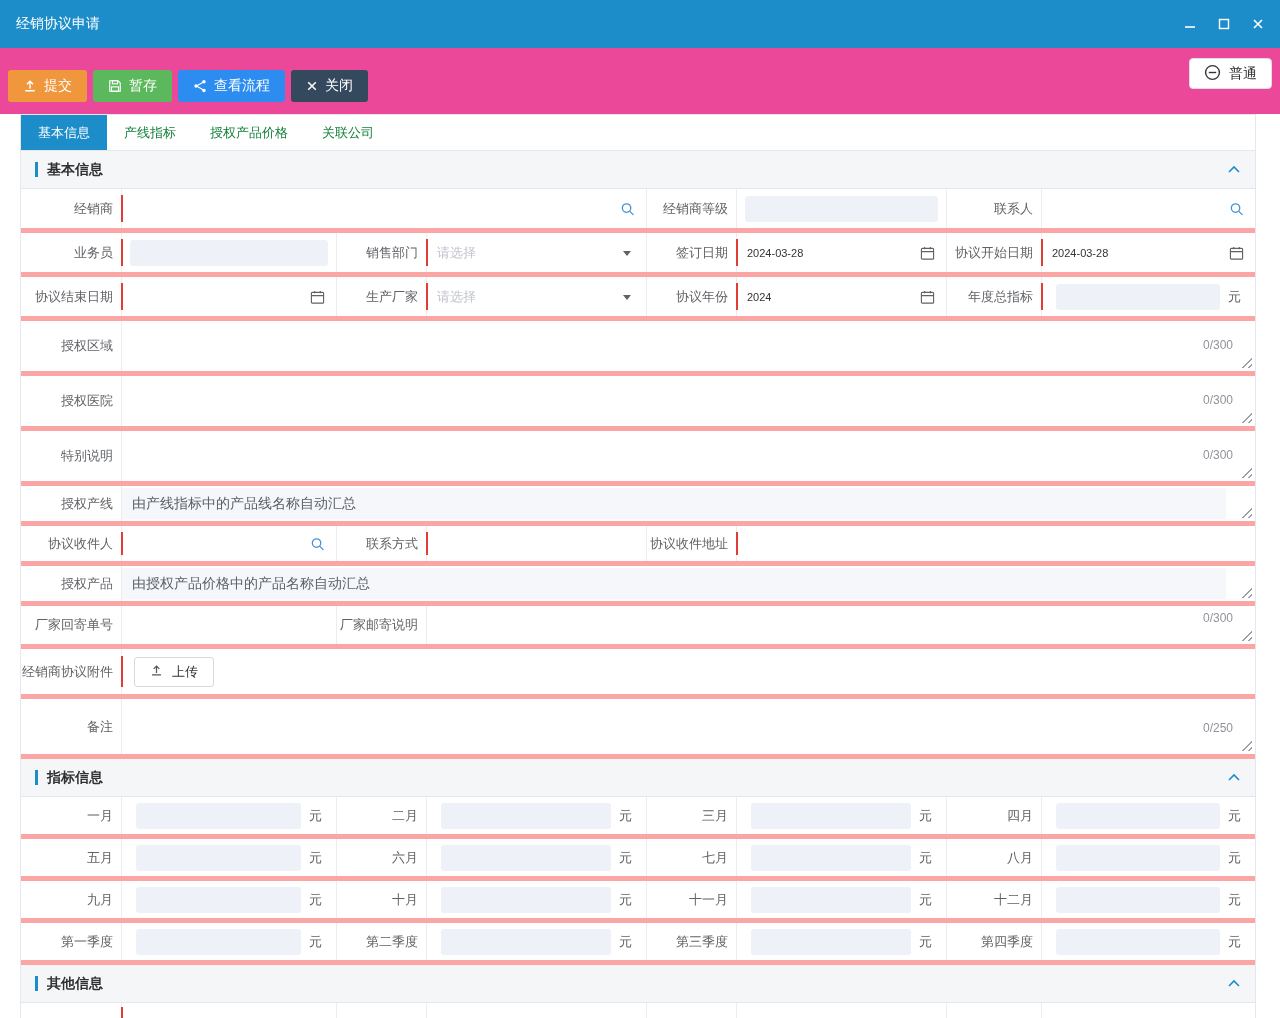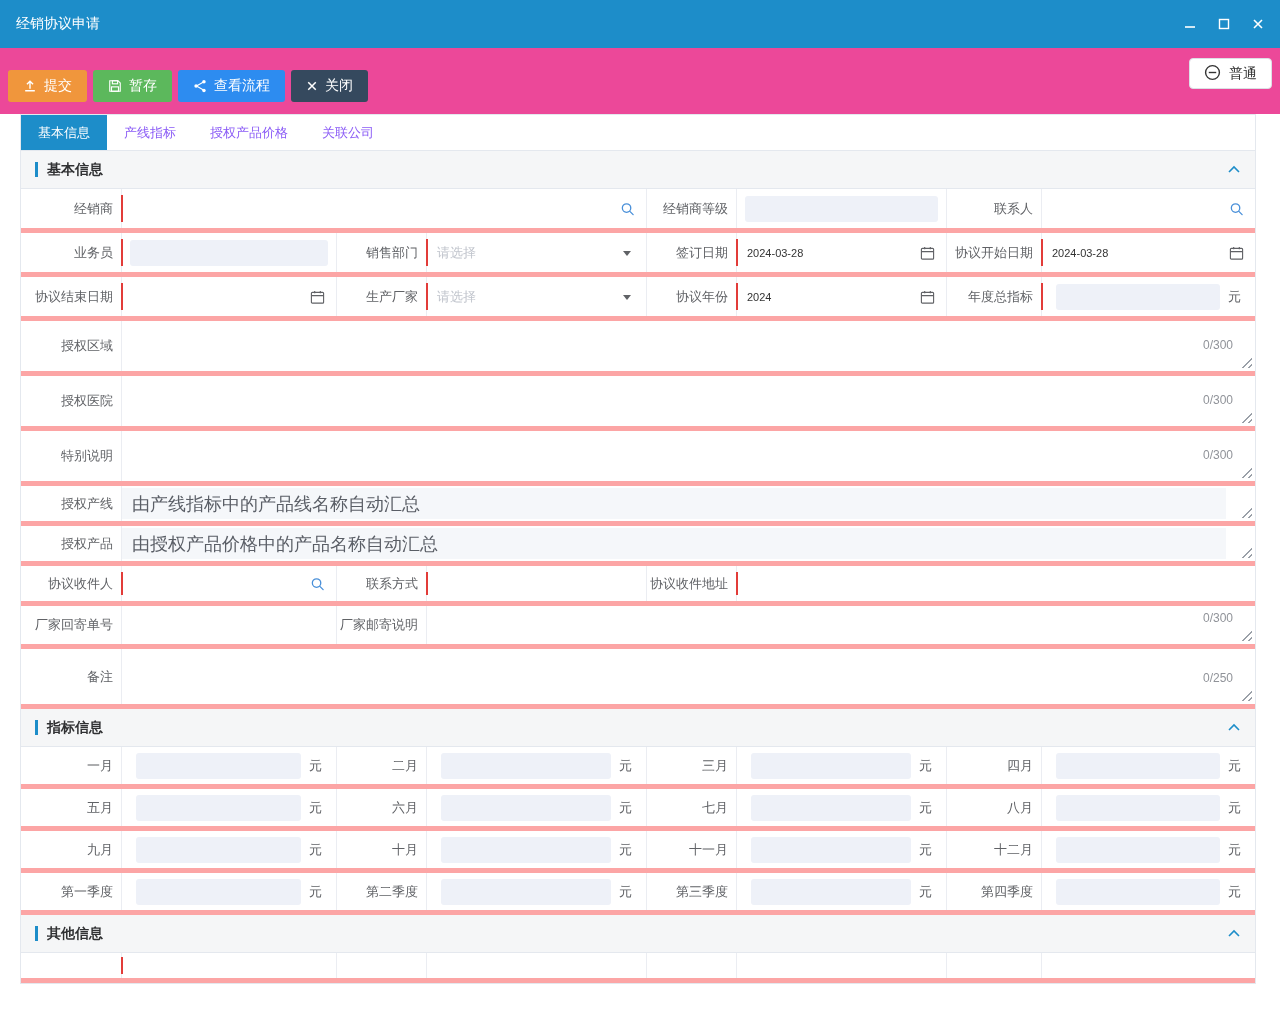--- a/index.html
+++ b/index.html
@@ -21,21 +21,21 @@
   .btn-draft  { background:#5cb85c; }
   .btn-flow   { background:#2d8cf0; }
   .btn-closef { background:#35495e; }
   .priority-chip { position:absolute; right:8px; top:10px; height:31px; display:inline-flex; align-items:center;
          gap:8px; padding:0 14px; border:1px solid #dcdfe6; border-radius:4px; background:#fff; color:#333;
          font-size:14px; cursor:pointer; }
 
   
   .container { margin:0 24px 0 20px; width:1236px; border:1px solid #e4e8ee; border-top:none; background:#fff; }
   .tabs { display:flex; height:37px; border-bottom:1px solid #e4e8ee; border-top:1px solid #e4e8ee; }
-  .tab { padding:0 17px; display:flex; align-items:center; color:#8b5cf6; font-size:13px; cursor:pointer; }
+  .tab { padding:0 17px; display:flex; align-items:center; color:#15803d; font-size:13px; cursor:pointer; }
   .tab.active { background:#1d8dc9; color:#fff; }
 
   
   .sec { height:38px; background:#f5f6f7; border-bottom:1px solid #e4e8ee; display:flex; align-items:center;
          padding:0 14px; }
   .sec-bar { width:3px; height:15px; background:#1d8dc9; margin-right:9px; }
   .sec-title { font-weight:bold; font-size:14px; color:#303133; }
   .sec-chevron { margin-left:auto; display:inline-flex; cursor:pointer; }
 
   
@@ -55,21 +55,21 @@
   .inset { margin:0 8px; }
   .ph { color:#c0c4cc; font-size:13px; }
   .caret { position:absolute; right:15px; top:50%; margin-top:-2px; width:0; height:0;
            border-left:4px solid transparent; border-right:4px solid transparent; border-top:5px solid #606266; }
   .val { font-size:11px; color:#333; }
   .counter { position:absolute; right:22px; bottom:19px; color:#909399; font-size:12px; }
   .grip { position:absolute; right:3px; bottom:3px; width:11px; height:11px;
           background:repeating-linear-gradient(135deg,#9aa0a8 0 1.4px,transparent 1.4px 4.2px);
           clip-path:polygon(100% 0,100% 100%,0 100%); cursor:nwse-resize; }
   .auto-fill { position:absolute; left:0; top:2px; bottom:2px; right:29px; background:#f5f7fa;
-          display:flex; align-items:center; padding:0 10px; font-size:18px; color:#5a5e66; }
+          display:flex; align-items:center; padding:0 10px; font-size:14px; color:#5a5e66; }
   .unit { color:#606266; font-size:13px; margin-left:8px; }
   .mcell { padding:0 14px; }
   .upload-btn { display:inline-flex; align-items:center; gap:9px; height:30px; padding:0 15px;
           border:1px solid #d9d9d9; border-radius:3px; background:#fff; margin-left:12px; font-size:13px;
           color:#333; cursor:pointer; }
 </style>
 </head>
 <body>
 
 <div class="titlebar">
@@ -326,66 +326,81 @@
     <div class="cell bl sp7">
       <div class="auto-fill">
           <span>由产线指标中的产品线名称自动汇总</span>
         </div>
       <span class="grip"></span>
     </div>
   </div>
 
   <div class="row r40">
     <div class="cell label">
+        <span>协议收件人</span>
+      </div>
+    <div class="cell field bl req">
+      <span class="icon-right">
+        <svg width="15" height="15" viewBox="0 0 16 16">
+            <circle cx="7" cy="7" r="4.5" fill="none" stroke="#4a90d9" stroke-width="1.4"></circle>
+            <line x1="10.5" y1="10.5" x2="14" y2="14" stroke="#4a90d9" stroke-width="1.4" stroke-linecap="round"></line>
+          </svg>
+      </span>
+    </div>
+    <div class="cell label bl">
+        <span>联系方式</span>
+      </div>
+    <div class="cell bl req"></div>
+    <div class="cell label bl">
+        <span>协议收件地址</span>
+      </div>
+    <div class="cell bl req sp3"></div>
+  </div>
+
+  <div class="row r40">
+    <div class="cell label">
         <span>授权产品</span>
       </div>
     <div class="cell bl sp7">
       <div class="auto-fill">
           <span>由授权产品价格中的产品名称自动汇总</span>
         </div>
       <span class="grip"></span>
     </div>
   </div>
 
-  <div class="row r40">
-    <div class="cell label">
-        <span>协议收件人</span>
-      </div>
-    <div class="cell field bl req">
-      <span class="icon-right">
-        <svg width="15" height="15" viewBox="0 0 16 16">
-            <circle cx="7" cy="7" r="4.5" fill="none" stroke="#4a90d9" stroke-width="1.4"></circle>
-            <line x1="10.5" y1="10.5" x2="14" y2="14" stroke="#4a90d9" stroke-width="1.4" stroke-linecap="round"></line>
-          </svg>
-      </span>
-    </div>
-    <div class="cell label bl">
-        <span>联系方式</span>
-      </div>
-    <div class="cell bl req"></div>
-    <div class="cell label bl">
-        <span>协议收件地址</span>
-      </div>
-    <div class="cell bl req sp3"></div>
-  </div>
-
   <div class="row r43">
     <div class="cell label">
         <span>厂家回寄单号</span>
       </div>
     <div class="cell bl"></div>
     <div class="cell label bl">
         <span>厂家邮寄说明</span>
       </div>
     <div class="cell bl sp5">
       <span class="counter">0/300</span>
       <span class="grip"></span>
     </div>
   </div>
 
+  <div class="row r50">
+    <div class="cell label">
+        <span>经销商协议附件</span>
+      </div>
+    <div class="cell bl req sp7">
+      <button class="upload-btn">
+        <span>
+          <svg width="13" height="13" viewBox="0 0 16 16" fill="none" stroke="#555" stroke-width="1.5">
+              <path d="M8 11 V3 M4.5 6 L8 2.5 L11.5 6 M2.5 13.5 h11"></path>
+            </svg>
+        </span>
+        <span>上传</span>
+      </button>
+    </div>
+  </div>
 
   <div class="row r60">
     <div class="cell label">
         <span>备注</span>
       </div>
     <div class="cell bl sp7">
       <span class="counter">0/250</span>
       <span class="grip"></span>
     </div>
   </div>

